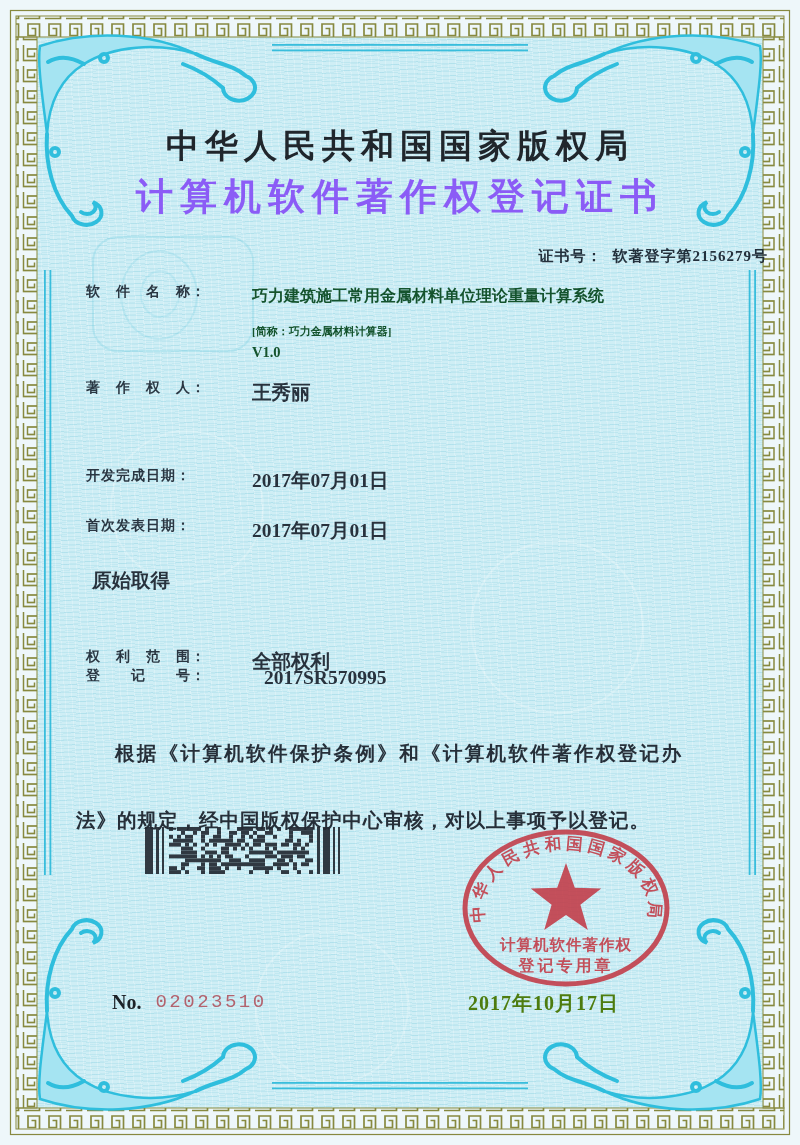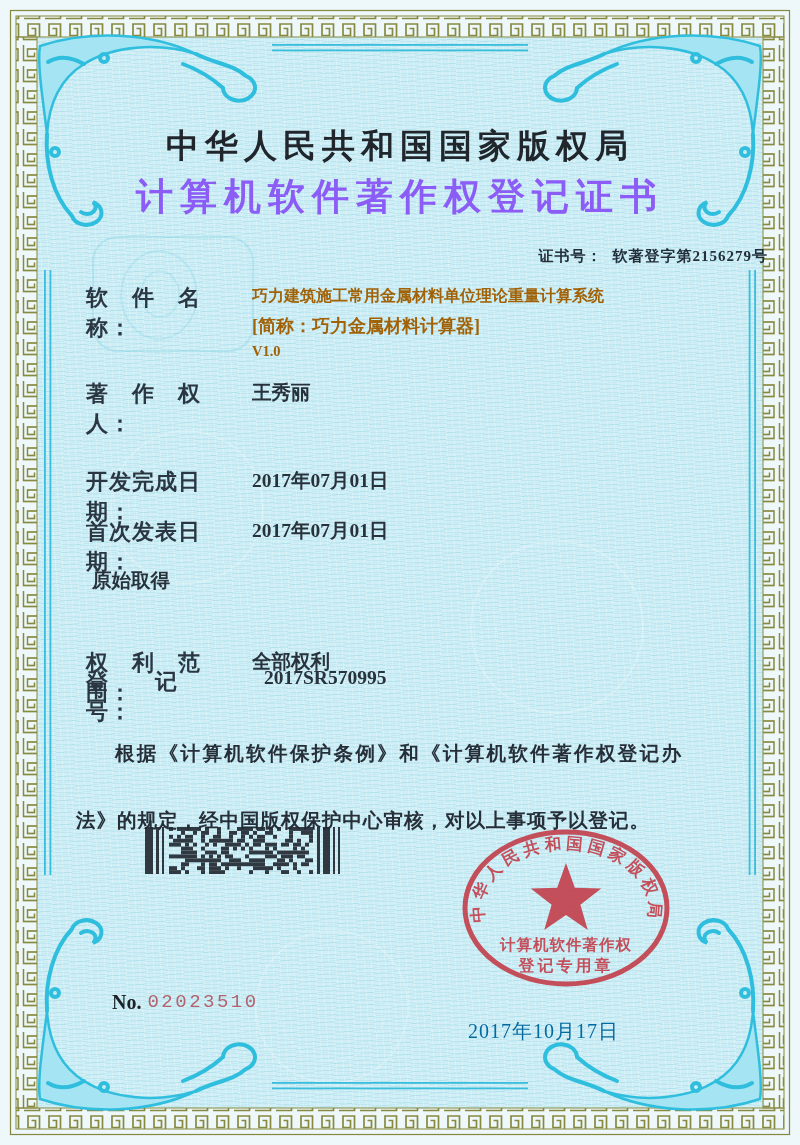--- a/index.html
+++ b/index.html
@@ -40,45 +40,45 @@
     left:0;right:0;top:172px;text-align:center;
     font-size:37px;font-weight:700;letter-spacing:7px;color:#8b5cf6;
   }
   .cert-no-line{
     right:0;top:247px;padding-right:32px;text-align:right;
     font-size:15px;font-weight:700;color:#23303c;letter-spacing:1px;
   }
   .cert-no-line .v{margin-left:10px;}
 
   .row{position:absolute;left:86px;display:flex;align-items:flex-start;color:#2a3642;}
-  .row .lbl{width:160px;flex:0 0 160px;font-size:22px;font-weight:700;letter-spacing:1px;}
+  .row .lbl{width:160px;flex:0 0 160px;font-size:14px;font-weight:700;letter-spacing:1px;}
   .row .val{font-size:19.5px;font-weight:700;color:#28323d;margin-left:6px;}
-  .name-block{margin-left:6px;color:#a16207;}
+  .name-block{margin-left:6px;color:#14532d;}
   .name-block .l1{font-size:16px;font-weight:700;margin-top:3px;}
-  .name-block .l2{font-size:18px;font-weight:600;margin-top:7px;}
+  .name-block .l2{font-size:11px;font-weight:600;margin-top:17px;}
   .name-block .l3{font-size:14.5px;font-weight:600;margin-top:5px;}
 
   .statement{
     left:76px;top:720px;width:606px;
     font-size:19.5px;line-height:67px;font-weight:600;color:#262f39;
     letter-spacing:1px;text-indent:2em;text-align:justify;
   }
 
   .barcode{left:139px;top:827px;opacity:.92;}
 
   .seal{left:452px;top:822px;opacity:.88;z-index:4;}
   .seal text{fill:#c23a46;font-family:"Liberation Serif","DejaVu Serif",serif;font-weight:700;}
 
   .issue-date{
-    left:468px;top:990px;font-size:20px;font-weight:400;color:#0369a1;
-    letter-spacing:1px;z-index:6;margin-top:28px;
+    left:468px;top:990px;font-size:20px;font-weight:700;color:#4d7c0f;
+    letter-spacing:1px;z-index:6;
   }
   .serial{left:112px;top:991px;z-index:6;display:flex;align-items:flex-start;}
   .serial .no{font-size:20px;font-weight:600;color:#1c2228;}
-  .serial .num{margin-left:6px;font-size:19px;letter-spacing:2.5px;color:#b2636e;
+  .serial .num{margin-left:14px;font-size:19px;letter-spacing:2.5px;color:#b2636e;
     font-family:"Liberation Mono","DejaVu Sans Mono",monospace;}
 </style>
 </head>
 <body>
 
 <div class="certificate">
 
   <div class="inner-bg"></div>
 
   <div class="rosette" style="left:255px;top:930px;width:150px;height:150px;">

